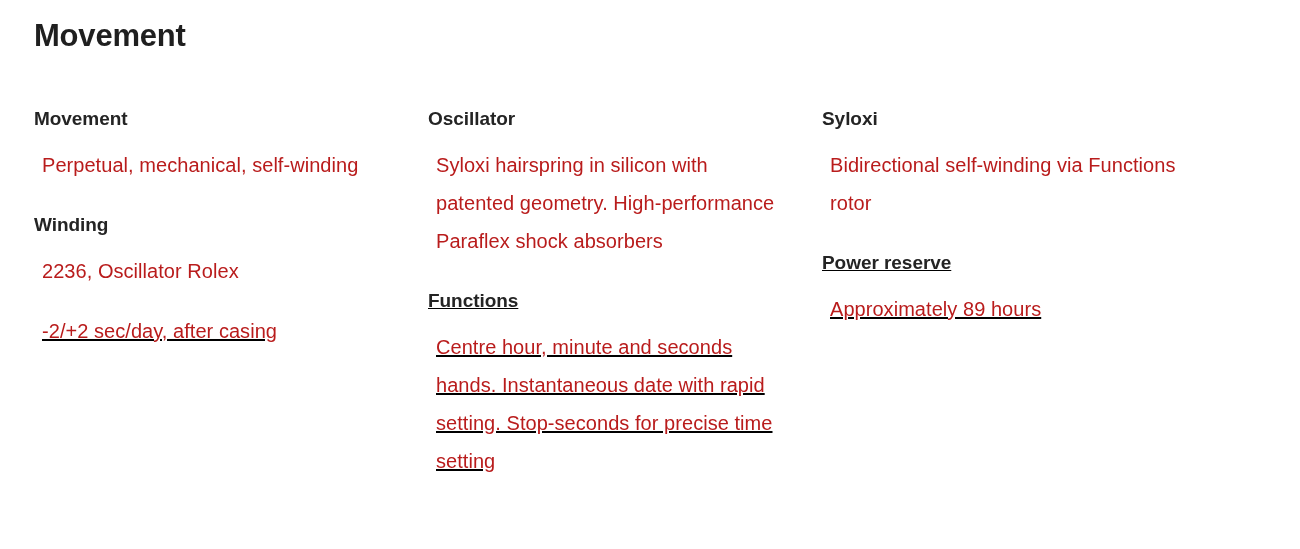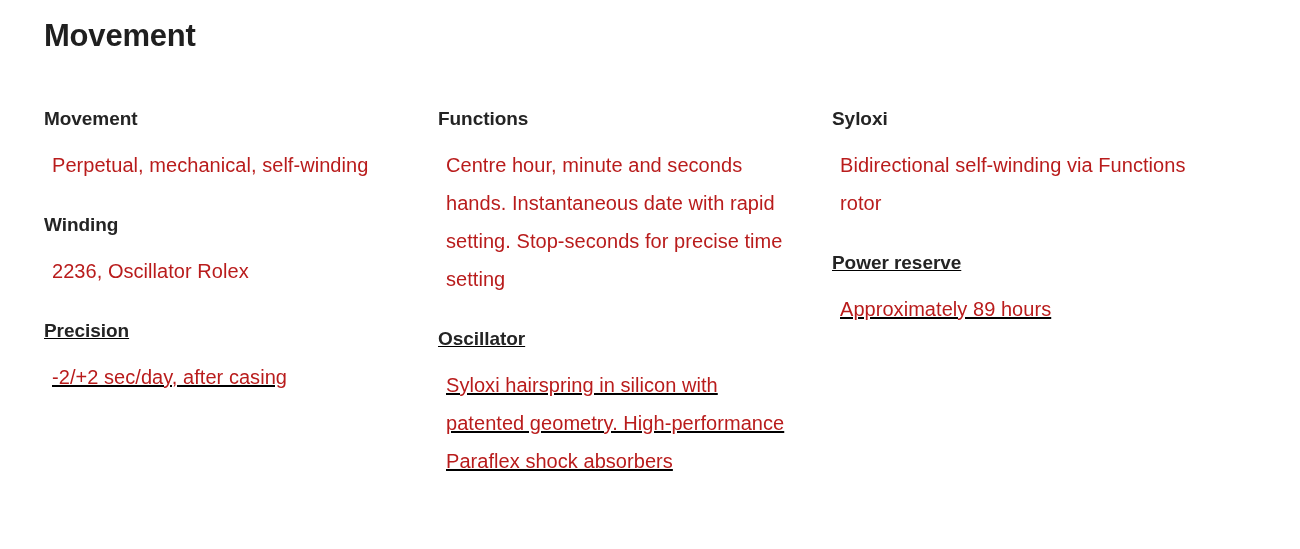--- a/index.html
+++ b/index.html
@@ -13,21 +13,21 @@
     background: #ffffff;
     font-family: "Liberation Sans", "DejaVu Sans", sans-serif;
     -webkit-font-smoothing: antialiased;
     overflow: hidden;
   }
 
   .spec-panel {
     box-sizing: border-box;
     width: 1300px;
     height: 519px;
-    padding: 0 44px;
+    padding: 0 34px;
     background: #ffffff;
   }
 
   .section-title {
     margin: 0;
     padding-top: 18px;
     font-size: 31px;
     line-height: 36px;
     font-weight: 700;
     letter-spacing: -0.2px;
@@ -86,33 +86,32 @@
     <div class="spec-column">
       <div class="spec-block">
         <h2 class="spec-heading">Movement</h2>
         <p class="spec-text">Perpetual, mechanical, self-winding</p>
       </div>
       <div class="spec-block">
         <h2 class="spec-heading">Winding</h2>
         <p class="spec-text">2236, Oscillator Rolex</p>
       </div>
       <div class="spec-block">
-        <h2 class="spec-heading">Precision</h2>
         <p class="spec-text">-2/+2 sec/day, after casing</p>
       </div>
     </div>
 
     <div class="spec-column">
       <div class="spec-block">
+        <h2 class="spec-heading">Oscillator</h2>
+        <p class="spec-text">Syloxi hairspring in silicon with patented geometry. High-performance Paraflex shock absorbers</p>
+      </div>
+      <div class="spec-block">
         <h2 class="spec-heading">Functions</h2>
         <p class="spec-text">Centre hour, minute and seconds hands. Instantaneous date with rapid setting. Stop-seconds for precise time setting</p>
-      </div>
-      <div class="spec-block">
-        <h2 class="spec-heading">Oscillator</h2>
-        <p class="spec-text">Syloxi hairspring in silicon with patented geometry. High-performance Paraflex shock absorbers</p>
       </div>
     </div>
 
     <div class="spec-column">
       <div class="spec-block">
         <h2 class="spec-heading">Syloxi</h2>
         <p class="spec-text">Bidirectional self-winding via Functions rotor</p>
       </div>
       <div class="spec-block">
         <h2 class="spec-heading">Power reserve</h2>

